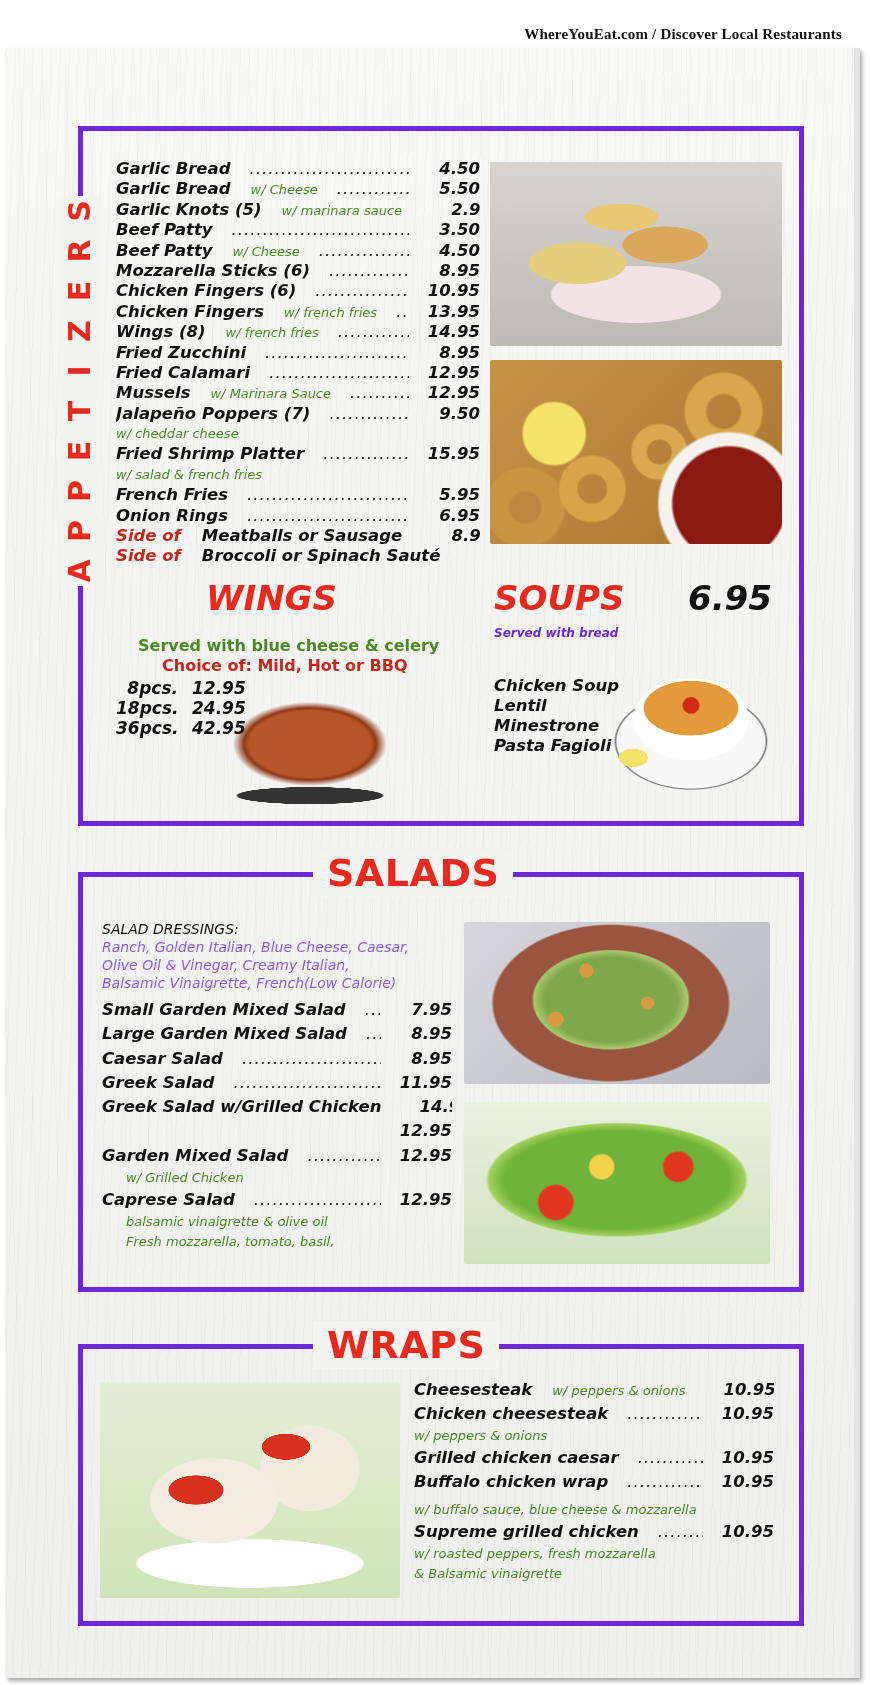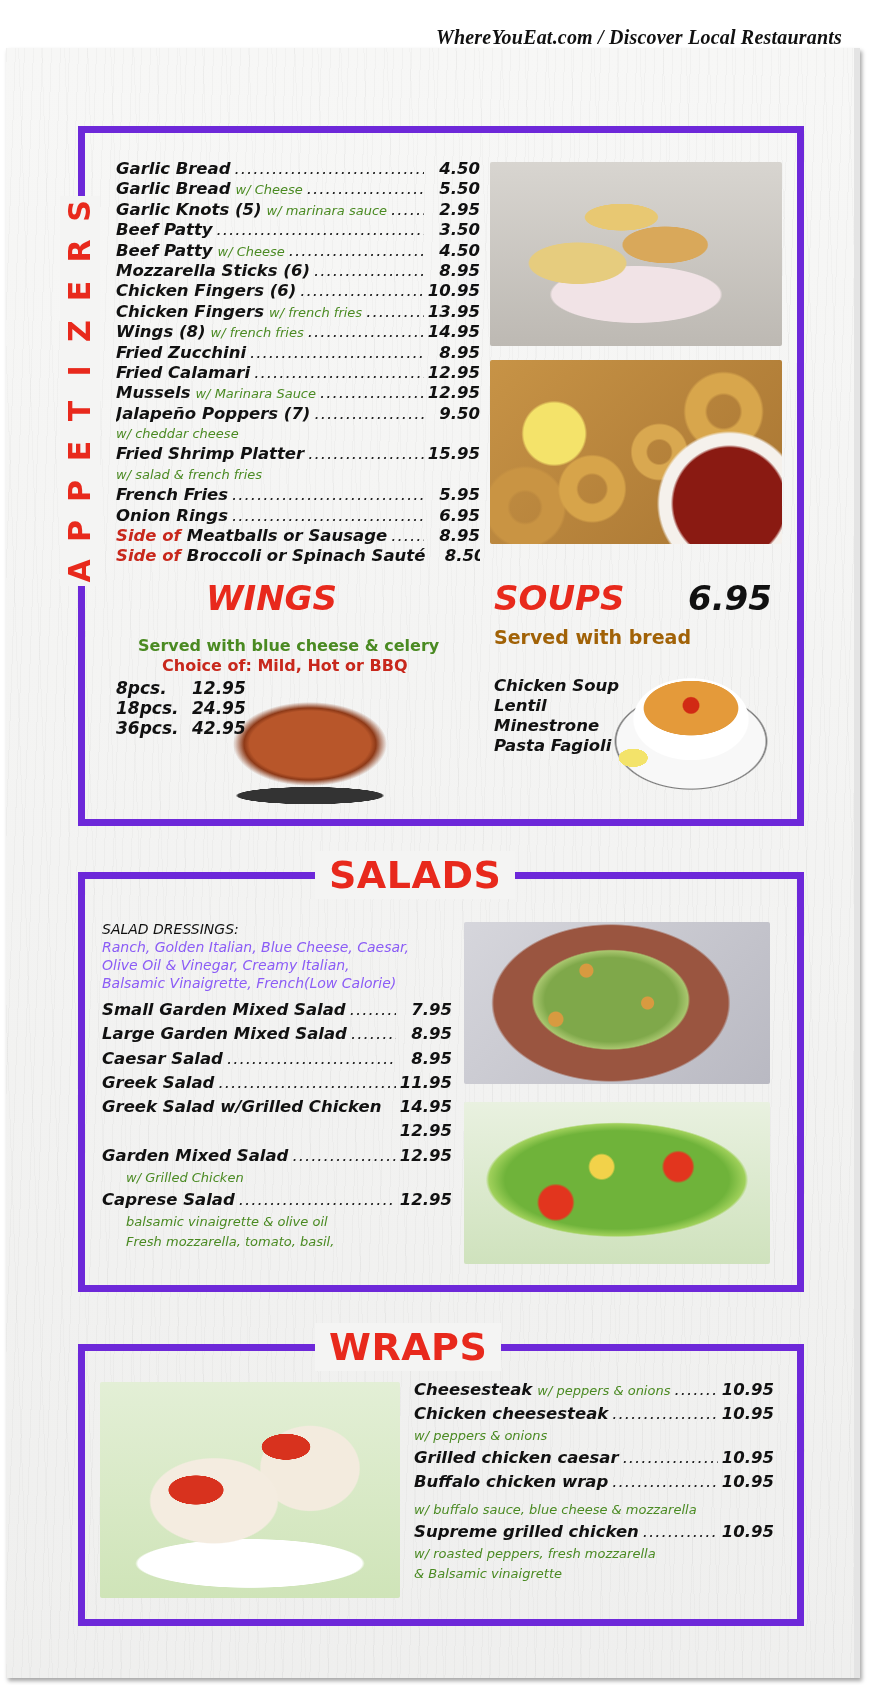--- a/index.html
+++ b/index.html
@@ -5,37 +5,37 @@
   * { box-sizing: border-box; margin: 0; padding: 0; }
   html, body { width: 870px; height: 1685px; background: #ffffff; overflow: hidden; }
   body { position: relative; font-family: "DejaVu Sans", sans-serif; }
 
   .site-header {
     position: absolute; left: 0; top: 0; width: 870px; height: 52px;
     background: #ffffff;
   }
   .site-title {
     position: absolute; right: 28px; top: 26px;
-    font-family: "Liberation Serif", serif; font-style: italic; font-weight: bold;
-    font-size: 20px; color: #111; letter-spacing: 0.2px;
+    font-family: "Liberation Serif", serif; font-weight: bold;
+    font-size: 15px; color: #111; letter-spacing: 0.2px;
   }
 
   .paper {
     position: absolute; left: 6px; top: 48px; width: 854px; height: 1630px;
     background: #f4f4f3;
     background-image:
       repeating-linear-gradient(92deg, rgba(0,0,0,0.025) 0 1px, transparent 1px 9px),
       repeating-linear-gradient(88deg, rgba(0,0,0,0.02) 0 1px, transparent 1px 23px),
       linear-gradient(180deg, #f7f7f6, #efefee);
     box-shadow: 2px 3px 4px rgba(0,0,0,0.35);
     border-right: 6px solid #e4e4e4;
   }
 
   .box {
-    position: absolute; border: 7px solid #6d28d9;
+    position: absolute; border: 5px solid #6d28d9;
   }
   .box-appetizers { left: 78px; top: 126px; width: 726px; height: 700px; }
   .box-salads { left: 78px; top: 872px; width: 726px; height: 420px; }
   .box-wraps { left: 78px; top: 1344px; width: 726px; height: 282px; }
 
   .box-title {
     position: absolute; top: -28px; background: #f4f4f3; padding: 0 14px;
     font-family: "DejaVu Sans", sans-serif; font-weight: bold;
     color: #e8291c; font-size: 38px; letter-spacing: 0.5px; line-height: 48px;
   }
@@ -49,21 +49,21 @@
   }
   .vertical-title span {
     display: block; transform: rotate(-90deg);
     font-family: "DejaVu Sans", sans-serif; font-weight: bold; font-size: 30px;
     color: #e8291c; line-height: 30px; height: 30px;
   }
 
   .menu-list { position: absolute; }
   .menu-row {
     display: flex; align-items: baseline; white-space: nowrap; overflow: hidden;
-    font-family: "DejaVu Sans", sans-serif; font-style: italic; color: #111;
+    font-family: "DejaVu Sans", sans-serif; font-style: italic; color: #111; gap: 15px;
   }
   .menu-row .name { font-weight: 600; }
   .menu-row .note { color: #4a8a22; font-style: italic; margin-left: 5px; }
   .menu-row .side { color: #c8281c; margin-right: 6px; }
   .menu-row .dots {
     flex: 1; overflow: hidden; margin: 0 4px; color: #222;
     letter-spacing: 1px;
   }
   .menu-row .dots::before { content: "................................................................................................................................"; }
   .menu-row .price { font-weight: 600; min-width: 52px; text-align: right; }
@@ -112,42 +112,42 @@
   }
   .wings-choice {
     position: absolute; left: 162px; top: 656px;
     font-family: "DejaVu Sans", sans-serif; font-weight: 600; font-size: 16px; color: #c8281c;
   }
   .wings-prices { position: absolute; left: 116px; top: 678px; }
   .wings-row {
     display: flex; font-family: "DejaVu Sans", sans-serif; font-style: italic; font-weight: 600;
     font-size: 17px; line-height: 20px; color: #111;
   }
-  .wings-row .qty { width: 76px; text-align: left; padding-right: 14px; }
+  .wings-row .qty { width: 76px; text-align: right; padding-right: 14px; }
   .photo-wings {
     left: 190px; top: 690px; width: 240px; height: 120px;
     background:
       radial-gradient(ellipse 110px 60px at 50% 45%, #b8562a 0 55%, #8e3a18 60%, transparent 70%),
       radial-gradient(ellipse 120px 14px at 50% 88%, #333 0 60%, transparent 62%);
   }
 
   .soups-title {
     position: absolute; left: 494px; top: 578px;
     font-family: "DejaVu Sans", sans-serif; font-weight: bold; font-style: italic;
     font-size: 34px; color: #e8291c;
   }
   .soups-price {
     position: absolute; left: 688px; top: 578px;
     font-family: "DejaVu Sans", sans-serif; font-weight: bold; font-style: italic;
     font-size: 34px; color: #111;
   }
   .soups-served {
     position: absolute; left: 494px; top: 626px;
-    font-family: "DejaVu Sans", sans-serif; font-weight: 600; 
-    font-size: 19px; color: #a16207;
+    font-family: "DejaVu Sans", sans-serif; font-weight: 600; font-style: italic;
+    font-size: 12px; color: #6d28d9;
   }
   .soups-list { position: absolute; left: 494px; top: 676px; }
   .soups-list div {
     font-family: "DejaVu Sans", sans-serif; font-weight: 600; font-style: italic;
     font-size: 16.5px; line-height: 20px; color: #111;
   }
   .photo-soup {
     left: 606px; top: 664px; width: 170px; height: 138px;
     background:
       radial-gradient(circle at 50% 30%, #d12a14 0 6%, transparent 7%),

